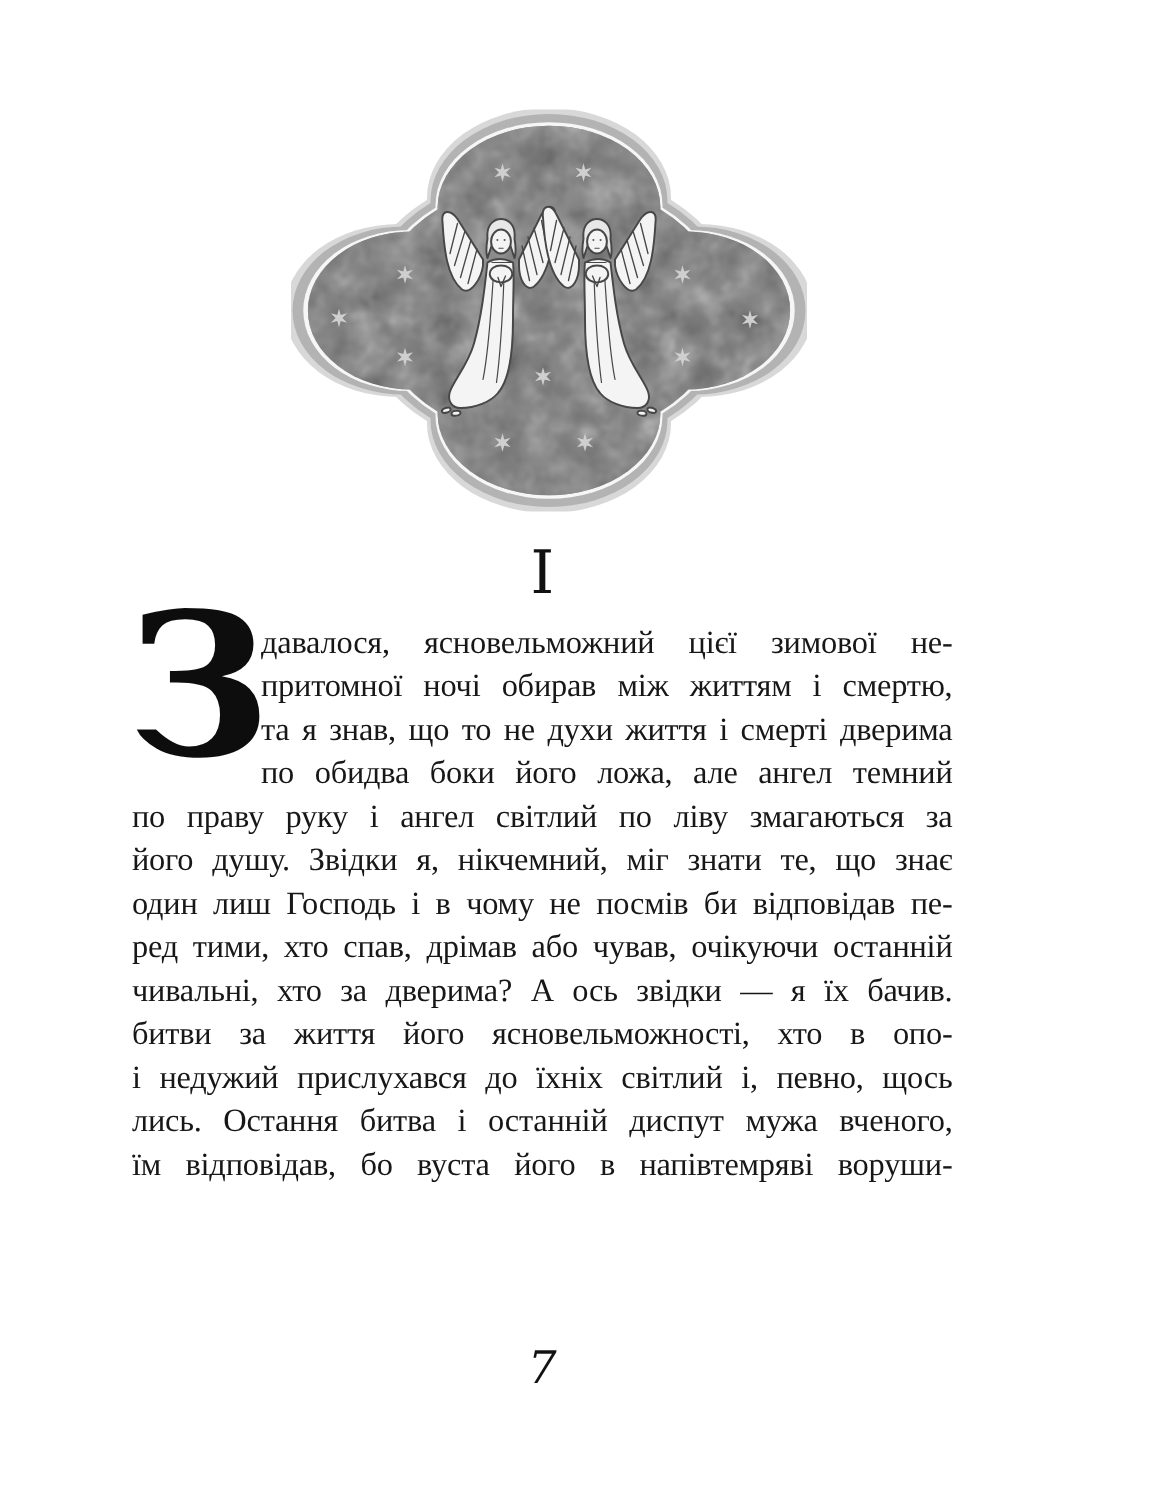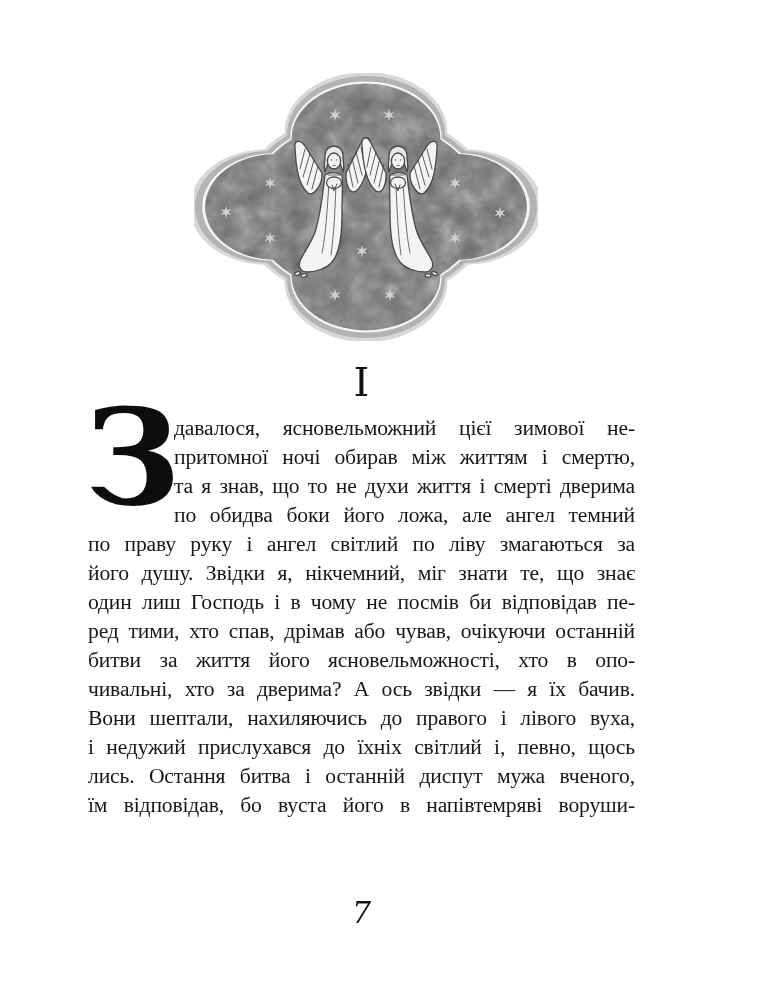--- a/index.html
+++ b/index.html
@@ -141,23 +141,22 @@
         <span>З</span>
       </div>
     <div class="tline">давалося, ясновельможний цієї зимової не-</div>
     <div class="tline">притомної ночі обирав між життям і смертю,</div>
     <div class="tline">та я знав, що то не духи життя і смерті дверима</div>
     <div class="tline">по обидва боки його ложа, але ангел темний</div>
     <div class="tline">по праву руку і ангел світлий по ліву змагаються за</div>
     <div class="tline">його душу. Звідки я, нікчемний, міг знати те, що знає</div>
     <div class="tline">один лиш Господь і в чому не посмів би відповідав пе-</div>
     <div class="tline">ред тими, хто спав, дрімав або чував, очікуючи останній</div>
+    <div class="tline">чивальні, хто за дверима? А ось звідки — я їх бачив.</div>
     <div class="tline">битви за життя його ясновельможності, хто в опо-</div>
-    <div class="tline">чивальні, хто за дверима? А ось звідки — я їх бачив.</div>
-    <div class="tline">Вони шептали, нахиляючись до правого і лівого вуха,</div>
     <div class="tline">і недужий прислухався до їхніх світлий і, певно, щось</div>
     <div class="tline">лись. Остання битва і останній диспут мужа вченого,</div>
     <div class="tline">їм відповідав, бо вуста його в напівтемряві воруши-</div>
   </div>
 
   <div class="pagenum">7</div>
 
 </div>
 
 </body></html>

